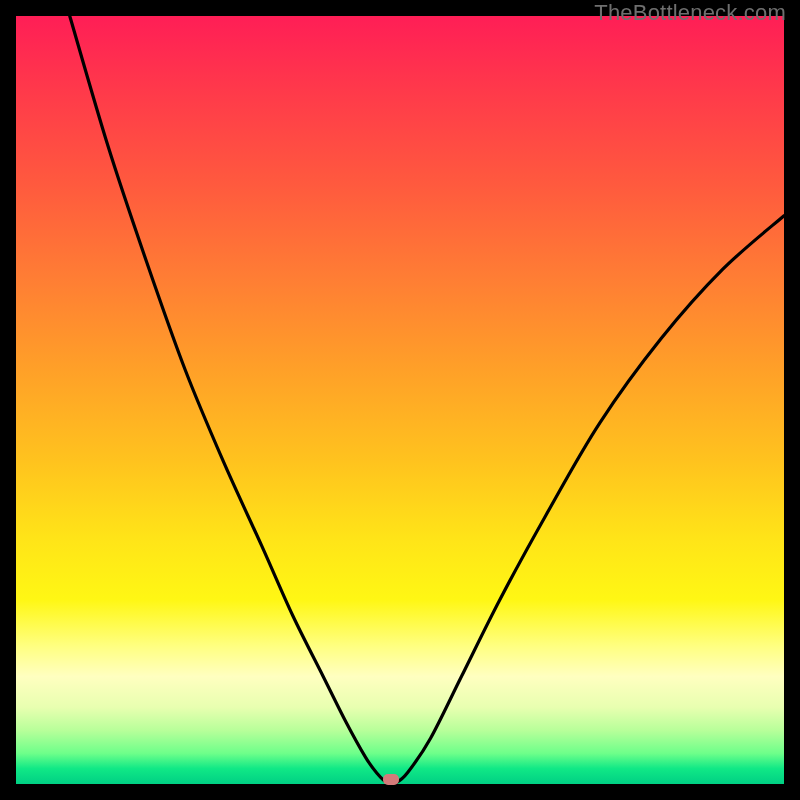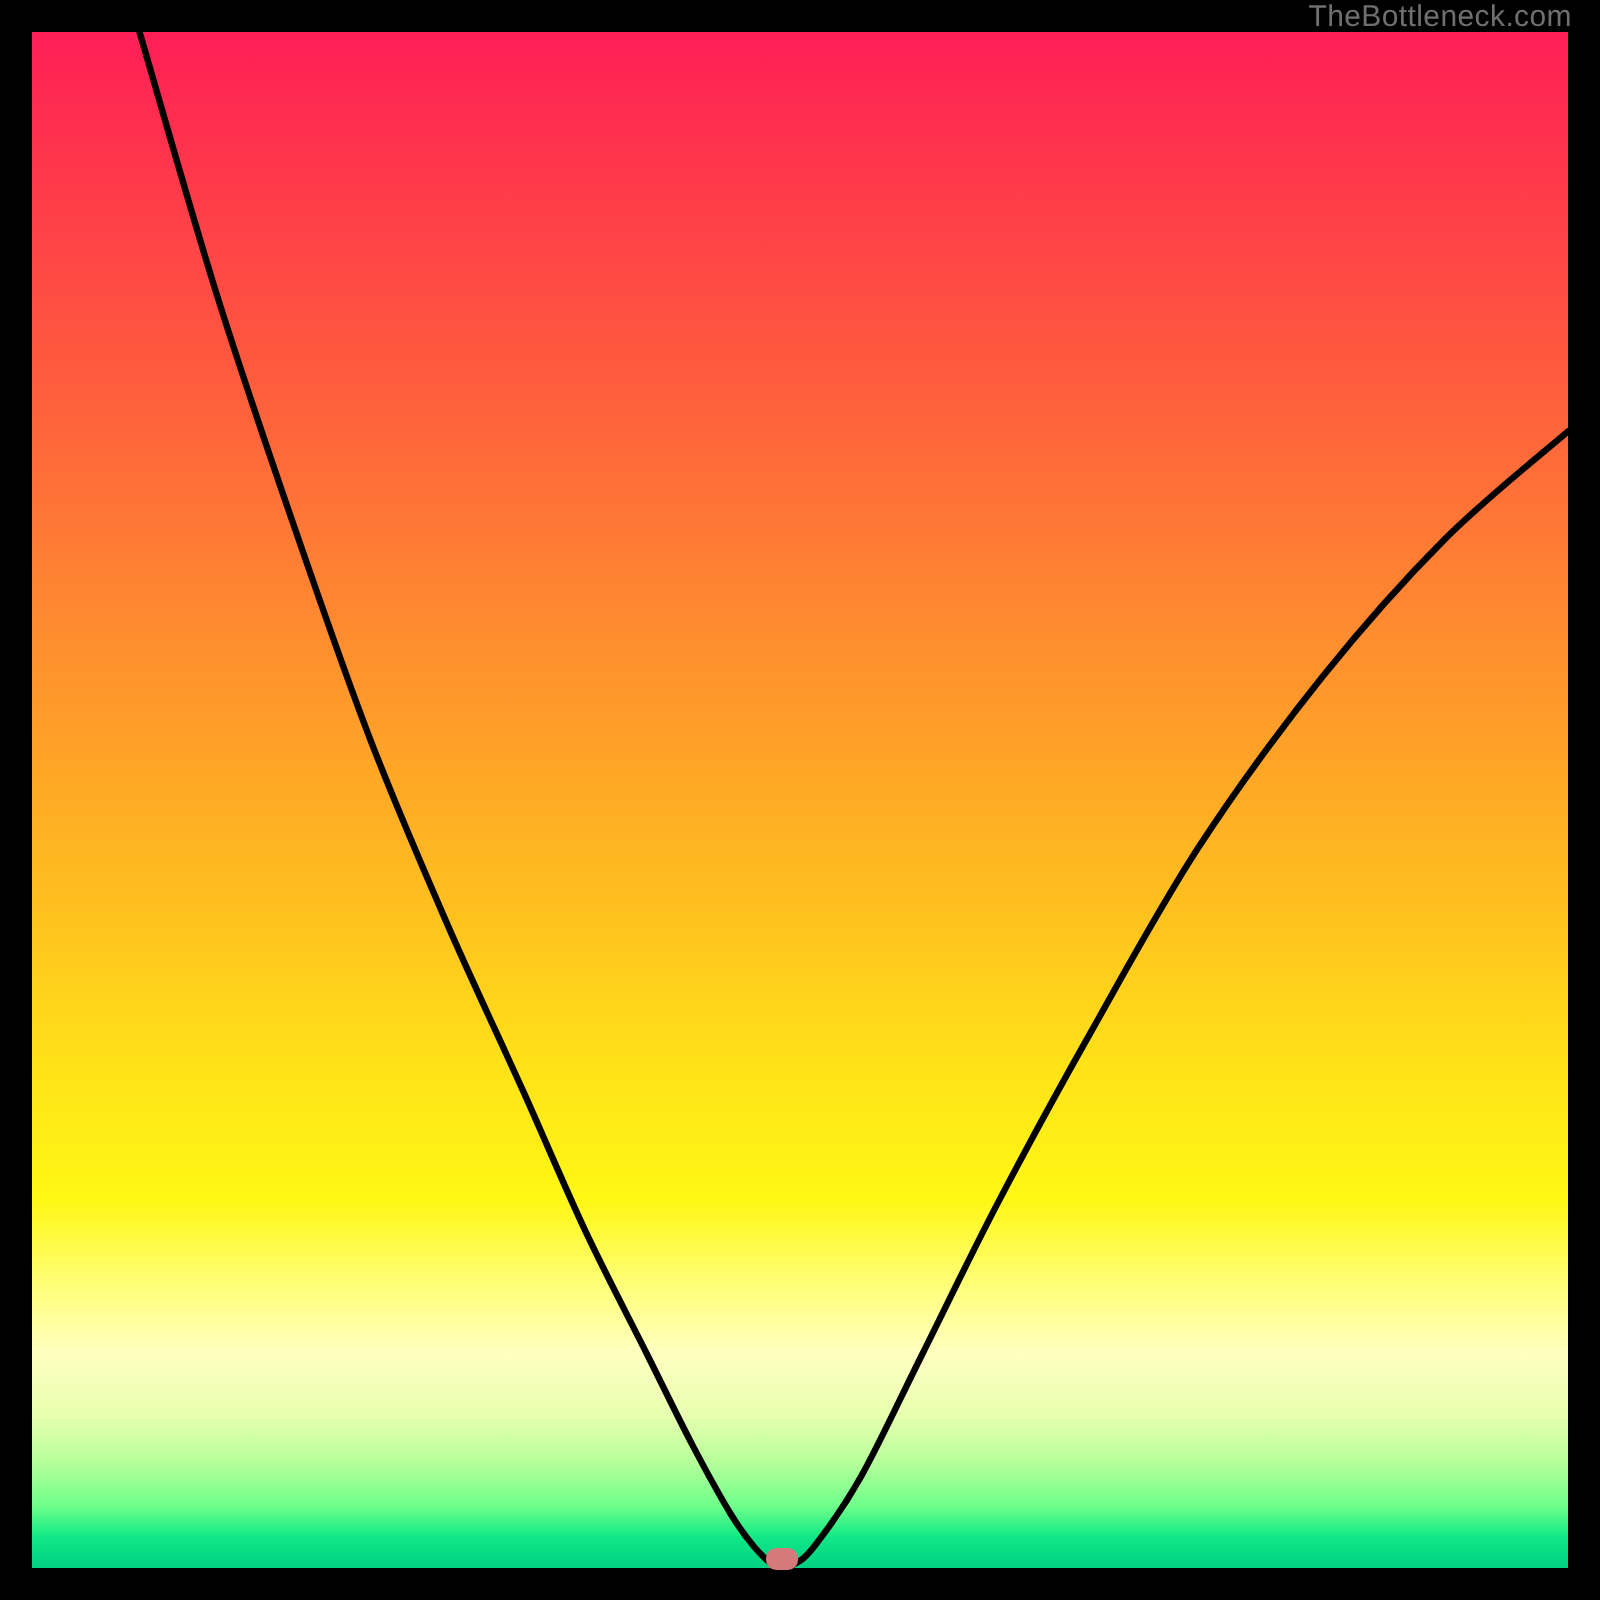--- a/index.html
+++ b/index.html
@@ -41,21 +41,21 @@
       #6eff8a 96%,
       #10e886 98%,
       #00d084 100%
     );
   }
   .watermark {
     position: absolute;
     top: 0px;
     right: 14px;
     color: #6f6f6f;
-    font-size: 15px;
+    font-size: 22px;
     font-weight: 500;
     letter-spacing: 0.2px;
     user-select: none;
   }
   svg.curve {
     position: absolute;
     left: 0;
     top: 0;
     width: 768px;
     height: 768px;

